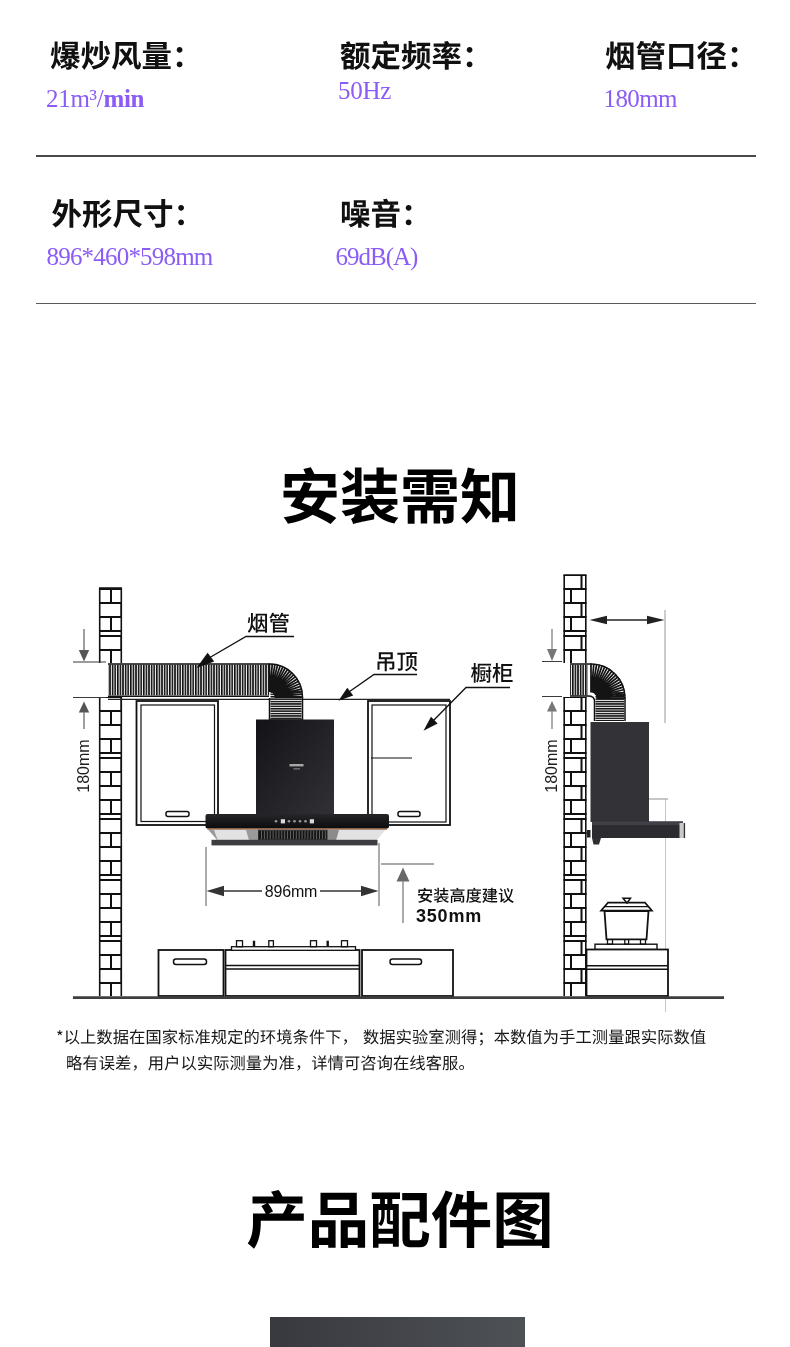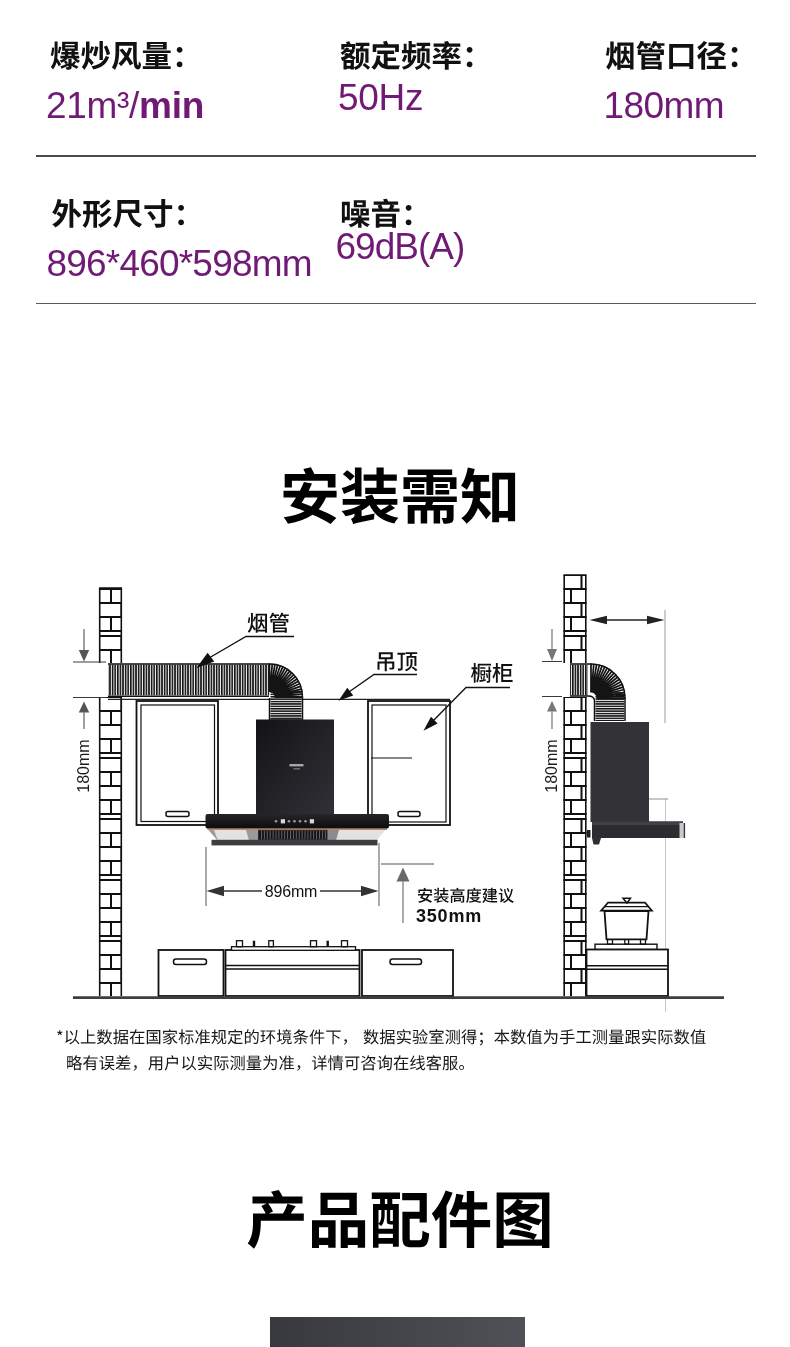--- a/index.html
+++ b/index.html
@@ -1,29 +1,29 @@
 <!DOCTYPE html>
 <html><head><meta charset="utf-8">
 <style>
 html,body{margin:0;padding:0;background:#fff;}
 body{width:790px;height:1347px;position:relative;font-family:"Liberation Sans",sans-serif;overflow:hidden;}
 .abs{position:absolute;}
-.val{font-size:37px;color:#701a75;letter-spacing:-0.3px;}
+.val{font-size:25px;color:#8b5cf6;letter-spacing:-0.3px;font-family:Liberation Serif, serif;}
 </style></head>
 <body>
 
 <div class="abs val" style="left:46px;top:85px;">21m³/<b>min</b></div>
 
 <div class="abs val" style="left:338px;top:77px;">50Hz</div>
 
 <div class="abs val" style="left:603.5px;top:85px;letter-spacing:-0.6px;">180mm</div>
 
 <div class="abs val" style="left:46.5px;top:243px;letter-spacing:-0.8px;">896*460*598mm</div>
 
-<div class="abs val" style="left:335.5px;top:226px;letter-spacing:-1px;">69dB(A)</div>
+<div class="abs val" style="left:335.5px;top:243px;letter-spacing:-1px;">69dB(A)</div>
 
 <div class="abs" style="left:36px;top:155px;width:720px;height:2px;background:#4a4a4a;"></div>
 
 <div class="abs" style="left:36px;top:303px;width:720px;height:1.4px;background:#5a5a5a;"></div>
 
 <svg class="abs" style="left:0;top:0;" width="790" height="1347" viewBox="0 0 790 1347">
 <defs>
 <pattern id="bricks" width="23" height="61" patternUnits="userSpaceOnUse" y="588">
   <rect width="23" height="61" fill="#fff"></rect>
   <path d="M0,0.9 H23 M0,14.9 H23 M0,28.9 H23 M0,42.9 H23 M0,47.9 H23 M19,0 V14 M6.5,14.9 V28 M19,28.9 V42 M6.5,47.9 V61" stroke="#101010" stroke-width="2.0" fill="none"></path>

